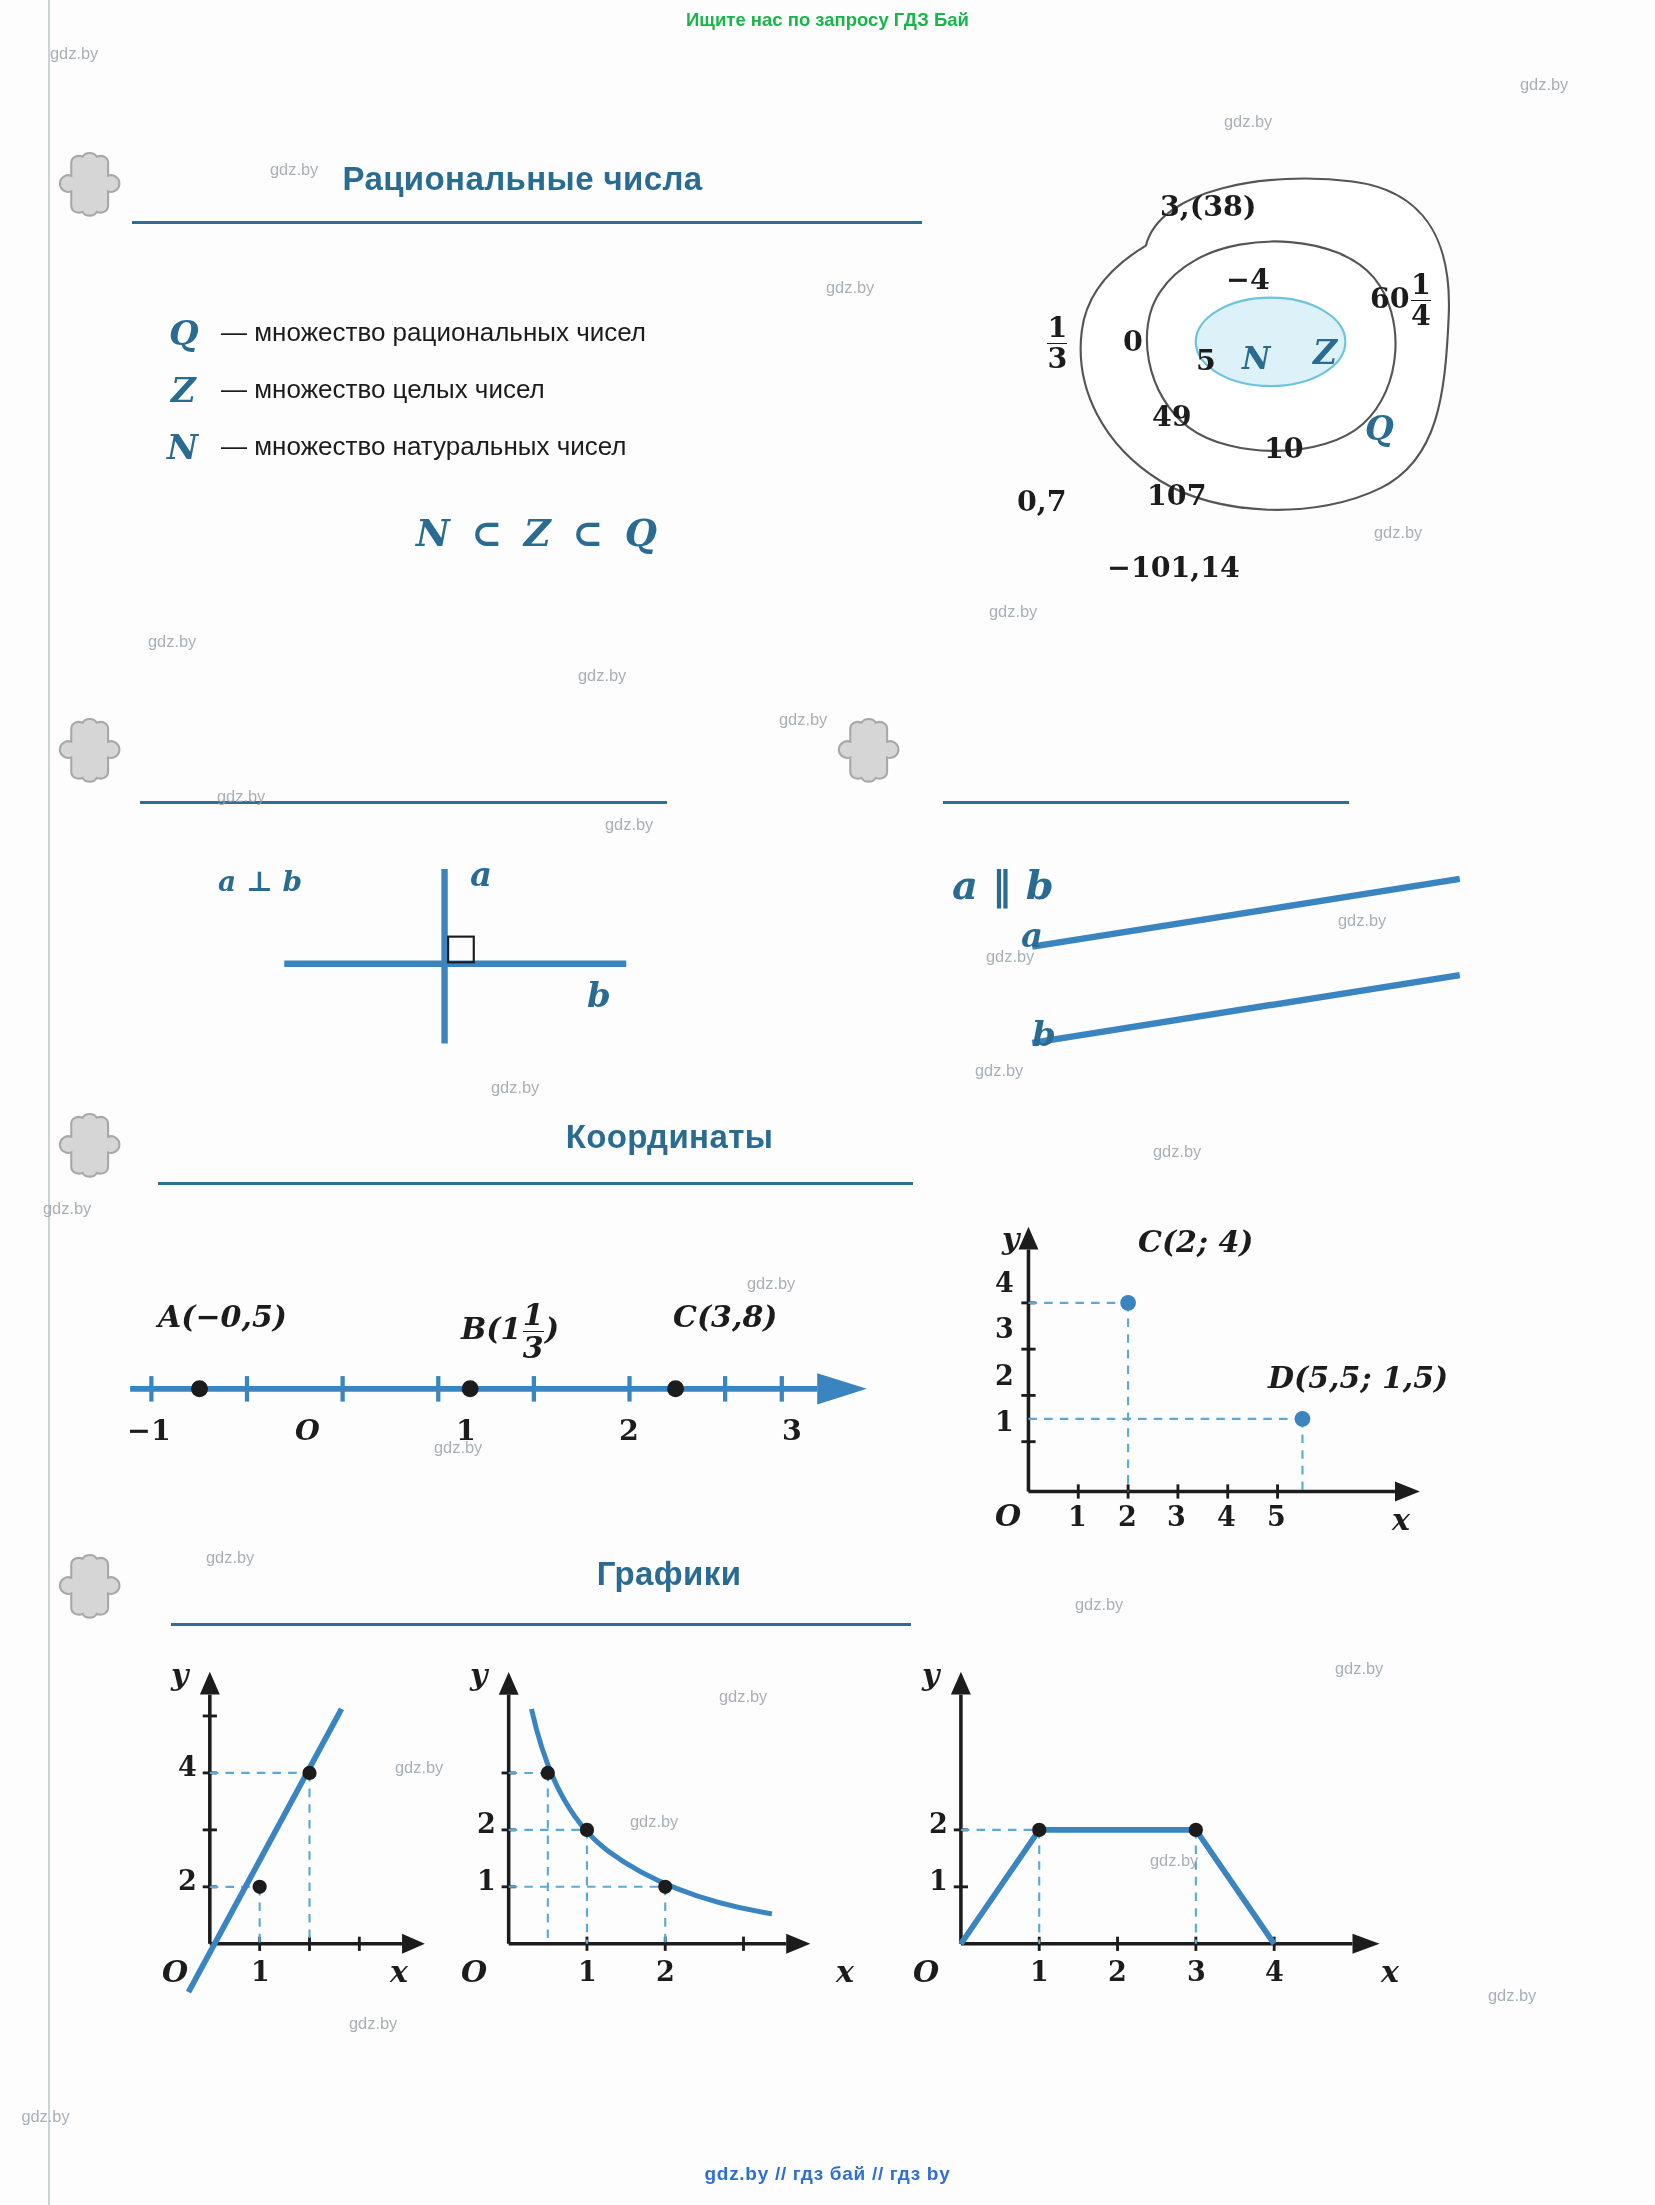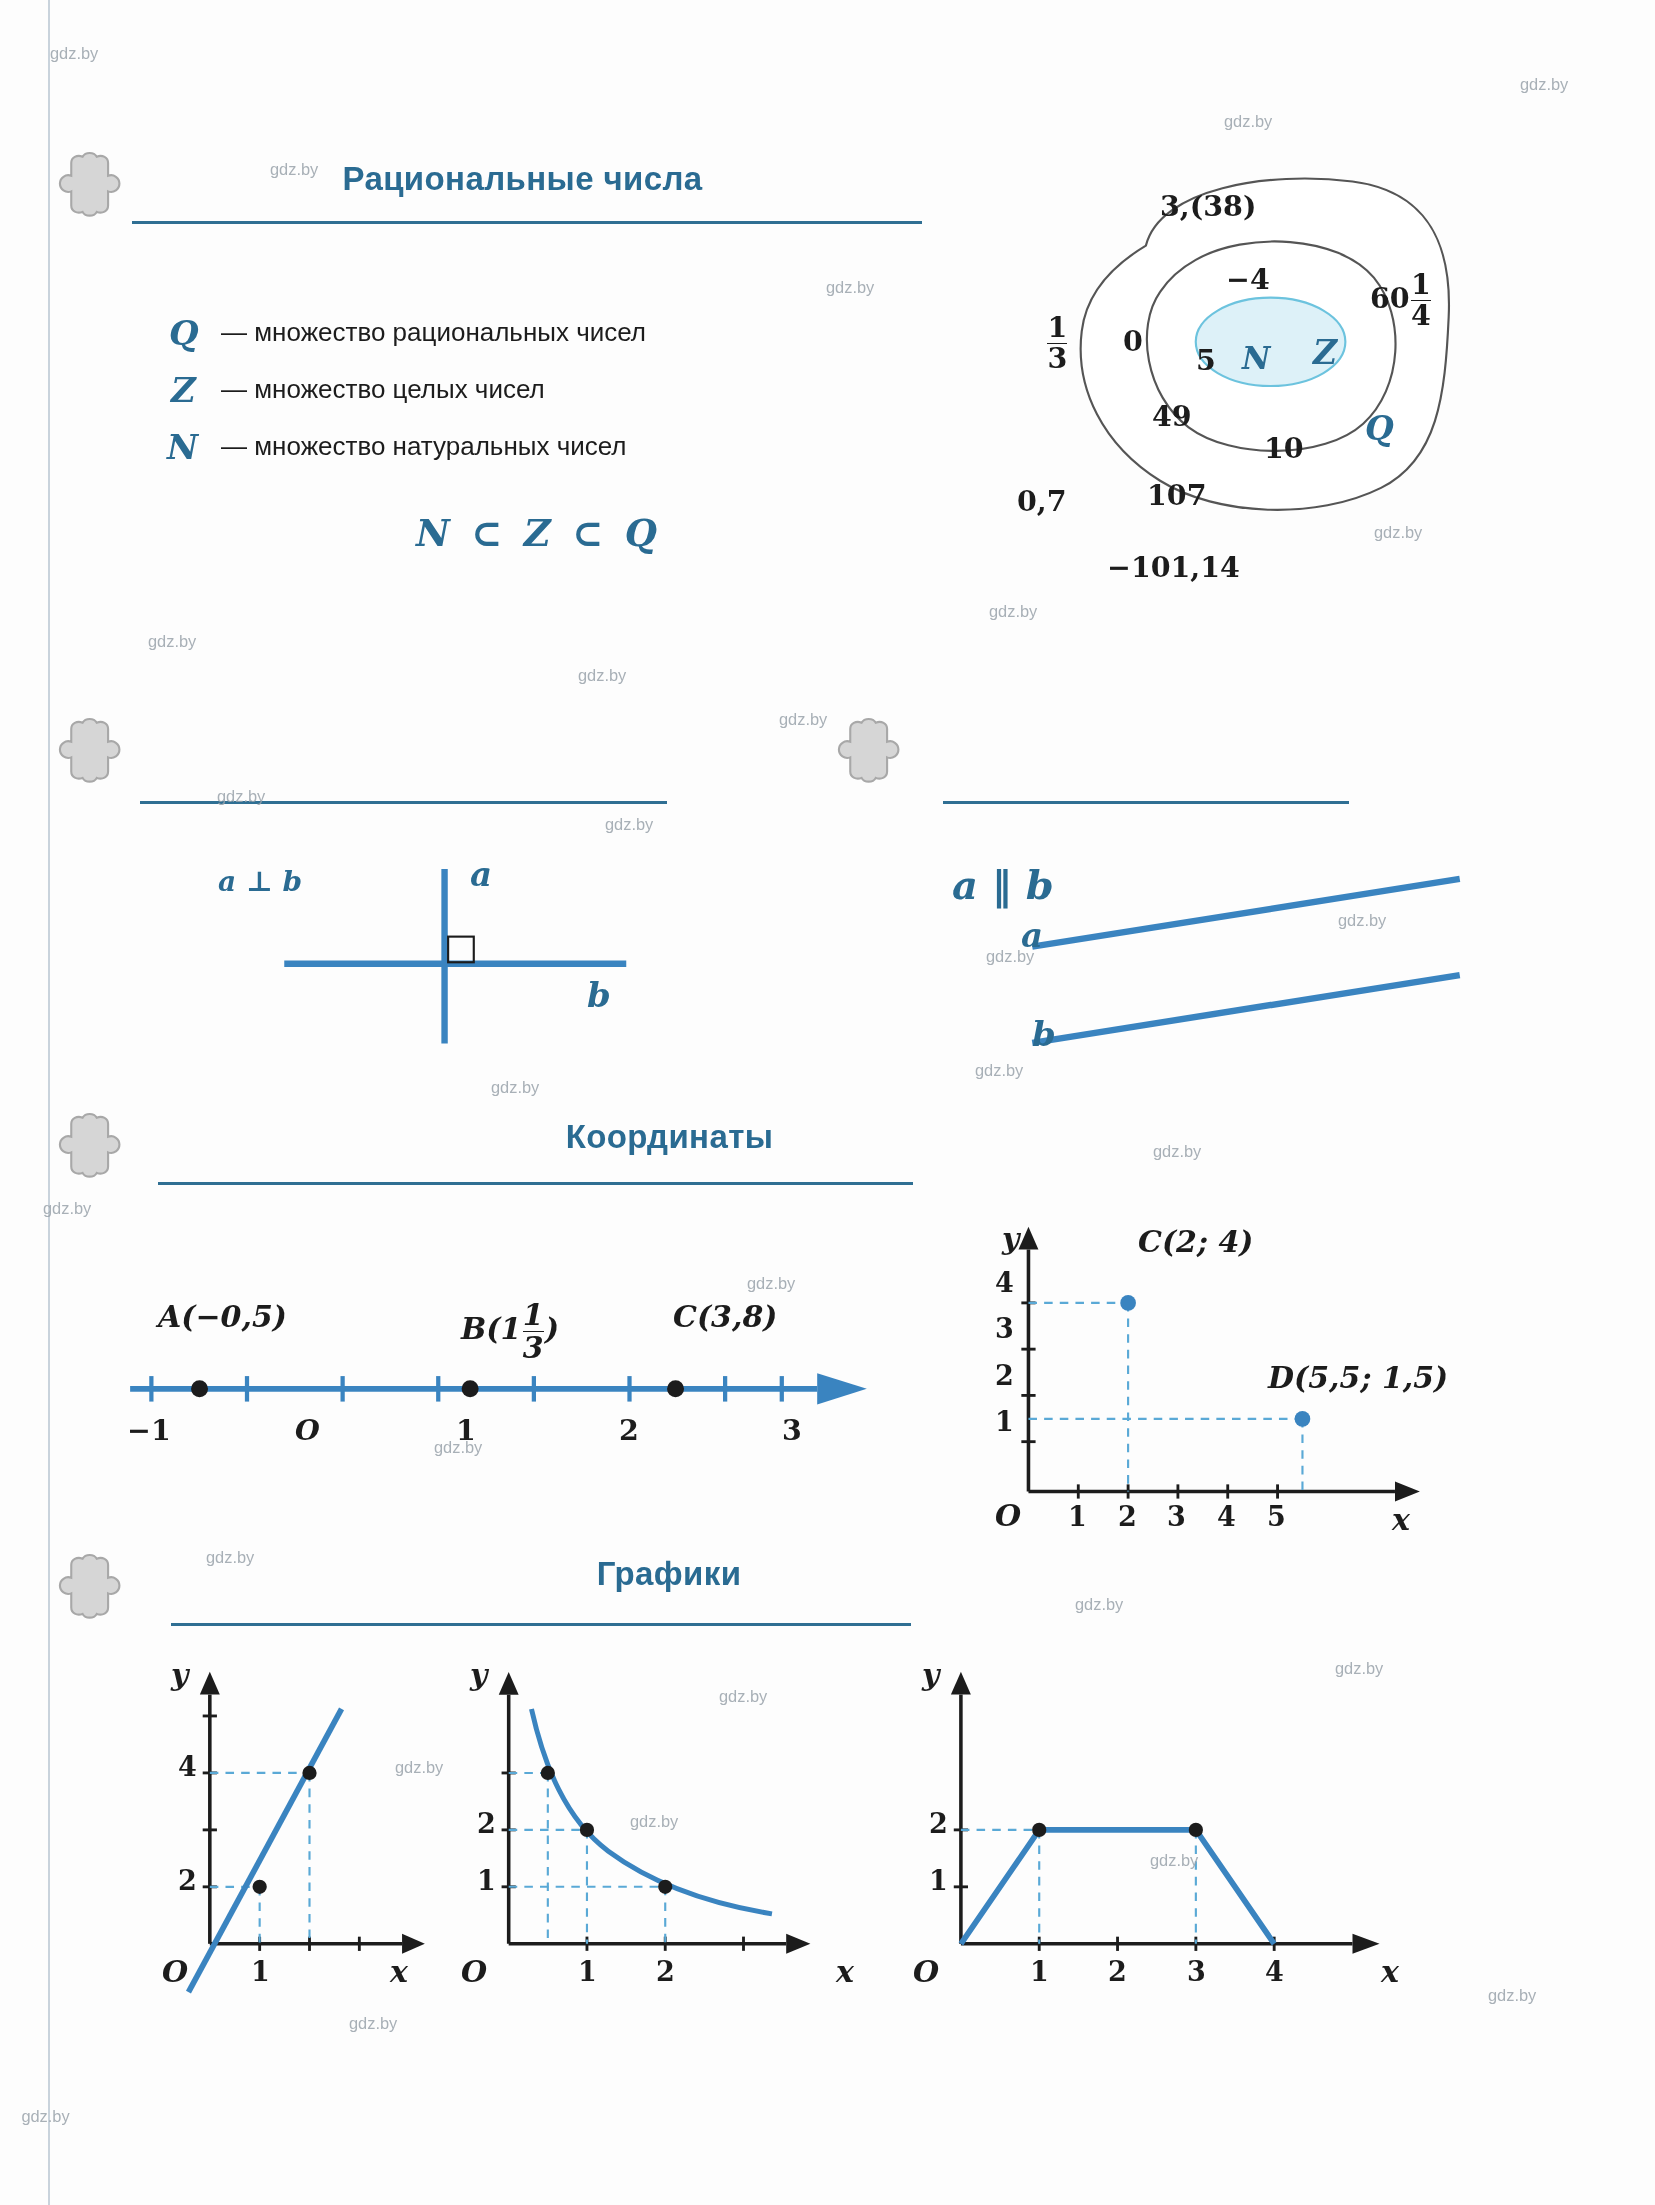--- a/index.html
+++ b/index.html
@@ -112,20 +112,22 @@
   .frac .den { display: block; border-top: 1.4px solid currentColor; }
   svg { position: absolute; overflow: visible; }
 </style>
 </head>
 <body>
 
 <div class="page">
 
   <div class="margin-rule"></div>
 
+  <div class="top-banner">Ищите нас по запросу ГДЗ Бай</div>
+  <div class="bottom-banner">gdz.by  //  гдз бай  //  гдз by</div>
 
   <svg class="puzzle" style="left:50px; top:146px;" width="85" height="78" viewBox="0 0 120 110">
     <path d="M16,18 C16,10 24,6 32,9 C36,2 48,2 52,9 C60,6 68,10 68,18 L68,36 C76,33 84,39 84,47 C84,55 76,61 68,58 L68,78 C68,86 60,90 52,87 C48,94 36,94 32,87 C24,90 16,86 16,78 L16,58 C8,61 0,55 0,47 C0,39 8,33 16,36 Z" transform="translate(14,6)" fill="#d6d6d6" stroke="#a8a8a8" stroke-width="3"></path>
   </svg>
   <div class="sec-title" style="left:252px; top:160px; width:541px;">Рациональные числа</div>
   <div class="rule" style="left:132px; top:221px; width:790px;"></div>
 
   <div class="mathsym" style="left:169px; top:313px; font-size:34px;">Q</div>
   <div class="txt" style="left:221px; top:317px;">— множество рациональных чисел</div>
 

